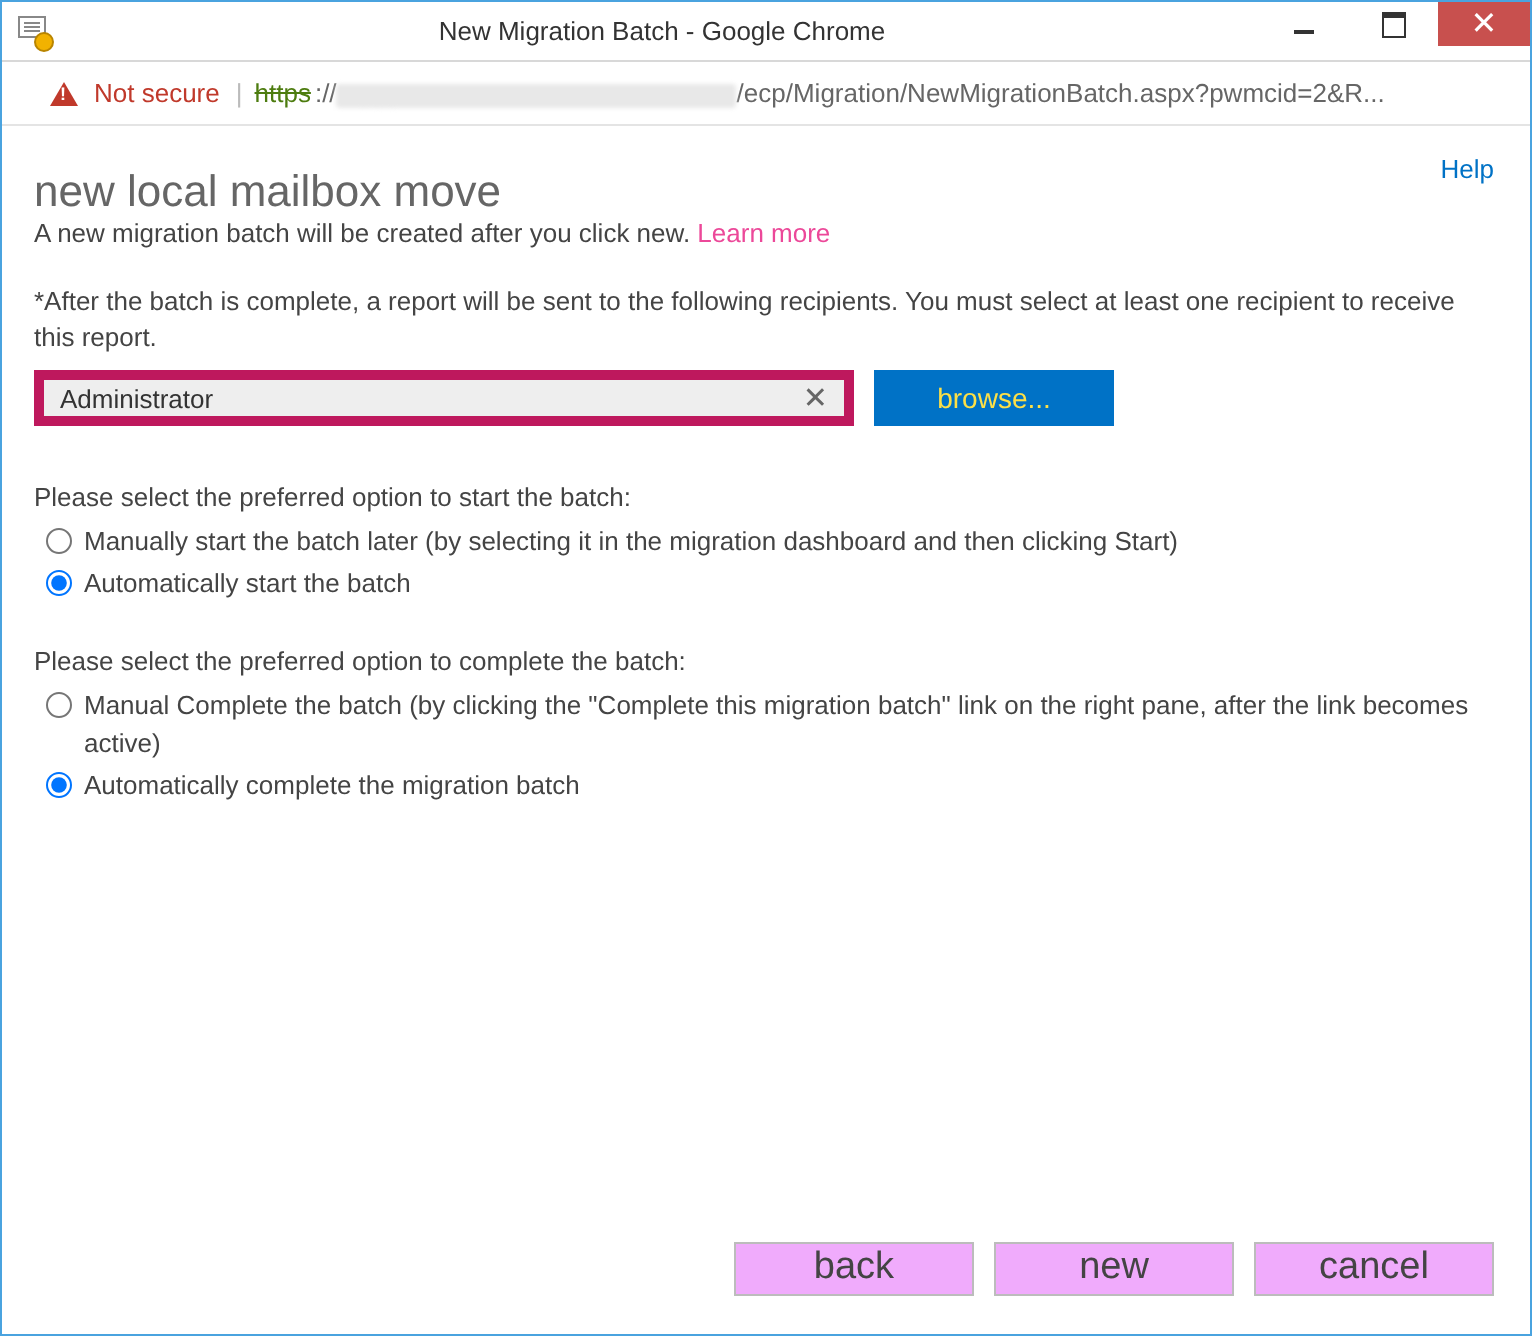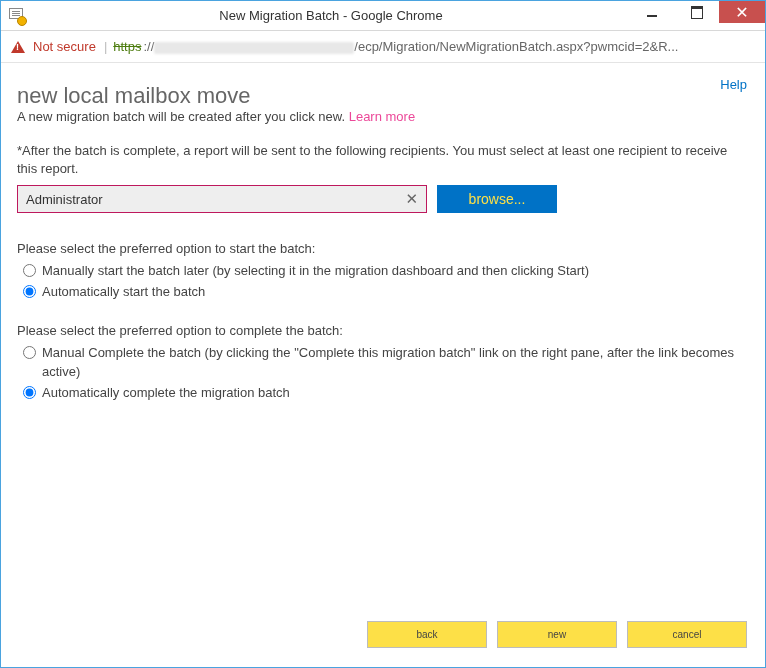--- a/index.html
+++ b/index.html
@@ -32,48 +32,48 @@
   flex:1; text-align:center; font-size:13px; color:#333;
 }
 .win-controls { display:flex; height:100%; }
 .win-btn { width:45px; height:22px; display:flex; align-items:center; justify-content:center; cursor:default; font-size:11px;}
 .win-btn.min { font-weight:bold; }
 .win-btn.max { }
 .win-btn.close { background:#c8504e; color:#fff; width:46px; height:22px; font-size:16px; }
 .win-btn.min::before { content:""; display:block; width:10px; height:2px; background:#333; margin-top:8px;}
 .win-btn.max::before { content:""; display:block; width:10px; height:9px; border:1px solid #333; border-top-width:3px;}
 .addr {
-  height:32px; display:flex; align-items:center; padding:0 10px; color:#666;
+  height:32px; display:flex; align-items:center; padding:0 24px; color:#666;
   border-bottom:1px solid #e4e4e4;
 }
 .warn-icon { width:0;height:0;border-left:7px solid transparent;border-right:7px solid transparent;border-bottom:12px solid #c0392b;position:relative;margin-right:8px;}
 .warn-icon::after{content:"!";position:absolute;left:-2px;top:1px;color:#fff;font-size:9px;font-weight:bold;}
 .not-secure{color:#c0392b;margin-right:8px;}
 .divider{color:#bbb;margin-right:6px;}
 .url-https{color:#4d7c0f;text-decoration:line-through;margin-right:2px;}
 .url-blur{background:#e8e8e8;color:#e8e8e8;border-radius:2px;filter:blur(1px);display:inline-block;height:12px;width:200px;vertical-align:middle;}
 .url-rest{color:#666;}
 .content{flex:1;padding:14px 16px 0 16px;position:relative;color:#444;overflow:hidden;}
 .help-link{position:absolute;top:14px;right:18px;color:#0072c6;cursor:pointer;margin-left:48px;}
 h1.page-title{font-size:22px;font-weight:300;color:#666;margin-top:6px;}
 .subtitle{font-size:15px;color:#555;margin-top:8px;margin-bottom:20px;font-weight:400;}
 .intro{margin-bottom:18px;}
 .intro a{color:#ec4899;text-decoration:none;}
 .req-text{margin-bottom:8px;line-height:1.35;}
 .recipient-row{display:flex;gap:10px;margin-bottom:28px;}
-.recipient-box{flex:0 0 410px;height:28px;background:#eee;border:1px solid #be185d;display:flex;align-items:center;padding:0 4px 0 8px;color:#333;}
+.recipient-box{flex:0 0 410px;height:28px;background:#eee;border:5px solid #be185d;display:flex;align-items:center;padding:0 4px 0 8px;color:#333;}
 .recipient-box .val{flex:1;}
 .recipient-box .x{color:#666;font-size:15px;padding:0 4px;cursor:pointer;}
 .browse-btn{background:#0072c6;color:#fde047;border:none;height:28px;width:120px;font-size:14px;cursor:pointer;font-family:inherit;}
 .section-label{margin-bottom:6px;}
 .radio-group{margin-bottom:22px;}
 .radio-row{display:flex;align-items:flex-start;gap:6px;margin:3px 0 3px 6px;line-height:1.4;}
 .radio-row input{margin-top:2px;}
 .footer{height:52px;border-top:0;display:flex;justify-content:flex-end;align-items:center;gap:10px;padding:0 18px 14px 0;}
-.footer button{width:120px;height:27px;background:#fde047;border:1px solid #bcbcbc;color:#444;font-size:10px;cursor:pointer;font-family:inherit;}
+.footer button{width:120px;height:27px;background:#f0abfc;border:1px solid #bcbcbc;color:#444;font-size:19px;cursor:pointer;font-family:inherit;}
 </style>
 </head>
 <body>
 
 <div class="titlebar">
   <div class="app-icon">
     <div class="paper"></div>
       <div class="gear"></div>
   </div>
   <div class="title">New Migration Batch - Google Chrome</div>

